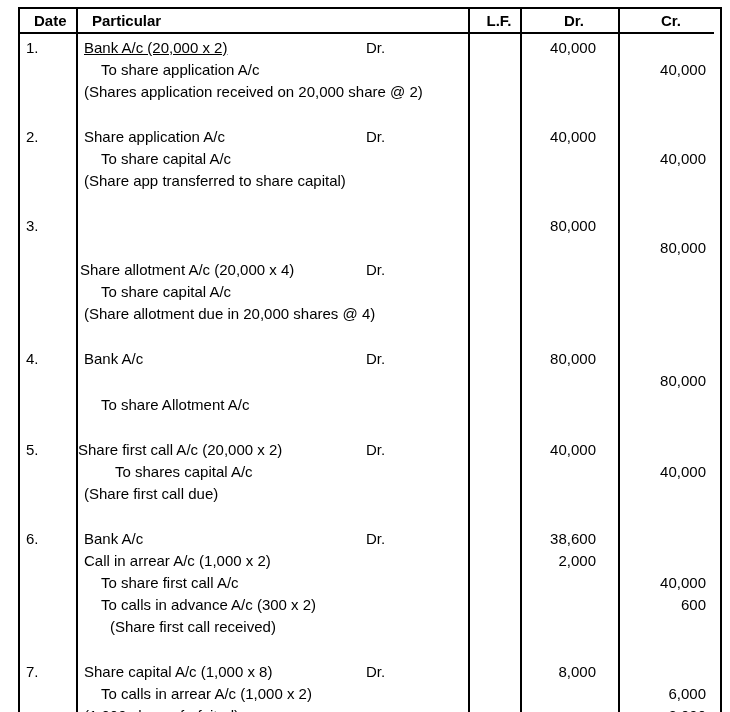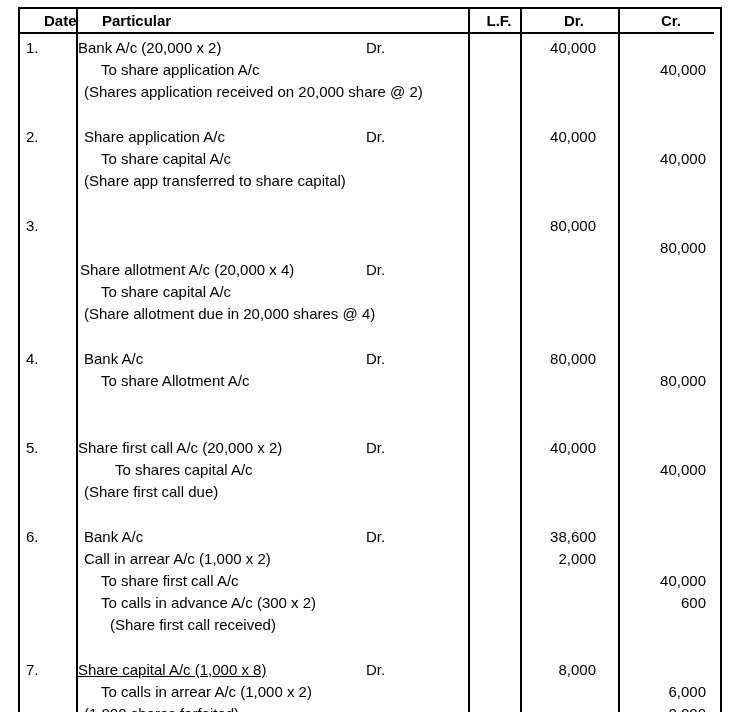--- a/index.html
+++ b/index.html
@@ -30,21 +30,21 @@
   .c-cr   { width: 94px; }
   .header-row .cell {
     border-bottom: 2px solid #000;
     height: 25px;
     display: flex;
     align-items: center;
     font-weight: bold;
     font-size: 15px;
     padding-left: 8px;
   }
-  .header-row .c-date, .header-row .c-part { padding-left: 24px; }
+  .header-row .c-date, .header-row .c-part { padding-left: 14px; }
   .header-row .c-lf, .header-row .c-dr, .header-row .c-cr { justify-content: center; }
   .entry-row .cell { padding-top: 3px; padding-bottom: 20px; }
   .line {
     height: 22px;
     line-height: 22px;
     font-size: 15px;
     white-space: nowrap;
     overflow: hidden;
   }
   .c-date .line { padding-left: 6px; }
@@ -63,21 +63,21 @@
     <div class="cell c-lf">L.F.</div>
     <div class="cell c-dr">Dr.</div>
     <div class="cell c-cr">Cr.</div>
   </div>
   <div>
       <div class="row entry-row">
         <div class="cell c-date">
           <div class="line">1.</div>
         </div>
         <div class="cell c-part">
-          <div class="line" style=""><span>Bank A/c (20,000 x 2)</span><span class="dr-label">Dr.</span></div>
+          <div class="line" style="padding-left: 6px; text-decoration: underline;"><span>Bank A/c (20,000 x 2)</span><span class="dr-label">Dr.</span></div>
           <div class="line" style="padding-left: 23px;"><span>To share application A/c</span></div>
           <div class="line" style="padding-left: 6px;"><span>(Shares application received on 20,000 share @ 2)</span></div>
         </div>
         <div class="cell c-lf"></div>
         <div class="cell c-dr">
           <div class="line">40,000</div>
           <div class="line">&nbsp;</div>
           <div class="line">&nbsp;</div>
         </div>
         <div class="cell c-cr">
@@ -127,21 +127,21 @@
           <div class="line">80,000</div>
           <div class="line">&nbsp;</div>
         </div>
       </div>
       <div class="row entry-row">
         <div class="cell c-date">
           <div class="line">4.</div>
         </div>
         <div class="cell c-part">
           <div class="line" style="padding-left: 6px;"><span>Bank A/c</span><span class="dr-label">Dr.</span></div>
-          <div class="line" style="padding-left: 23px;"><span>To share Allotment A/c</span></div>
+          <div class="line" style="padding-left: 23px; margin-top: 24px;"><span>To share Allotment A/c</span></div>
         </div>
         <div class="cell c-lf"></div>
         <div class="cell c-dr">
           <div class="line">80,000</div>
           <div class="line">&nbsp;</div>
           <div class="line">&nbsp;</div>
         </div>
         <div class="cell c-cr">
           <div class="line">&nbsp;</div>
           <div class="line">80,000</div>
@@ -194,21 +194,21 @@
           <div class="line">40,000</div>
           <div class="line">600</div>
           <div class="line">&nbsp;</div>
         </div>
       </div>
       <div class="row entry-row">
         <div class="cell c-date">
           <div class="line">7.</div>
         </div>
         <div class="cell c-part">
-          <div class="line" style=" text-decoration: underline;"><span>Share capital A/c (1,000 x 8)</span><span class="dr-label">Dr.</span></div>
+          <div class="line" style="padding-left: 6px;"><span>Share capital A/c (1,000 x 8)</span><span class="dr-label">Dr.</span></div>
           <div class="line" style="padding-left: 23px;"><span>To calls in arrear A/c (1,000 x 2)</span></div>
           <div class="line" style="padding-left: 6px;"><span>(1,000 shares forfeited)</span></div>
         </div>
         <div class="cell c-lf"></div>
         <div class="cell c-dr">
           <div class="line">8,000</div>
           <div class="line">&nbsp;</div>
           <div class="line">&nbsp;</div>
           <div class="line">&nbsp;</div>
         </div>

